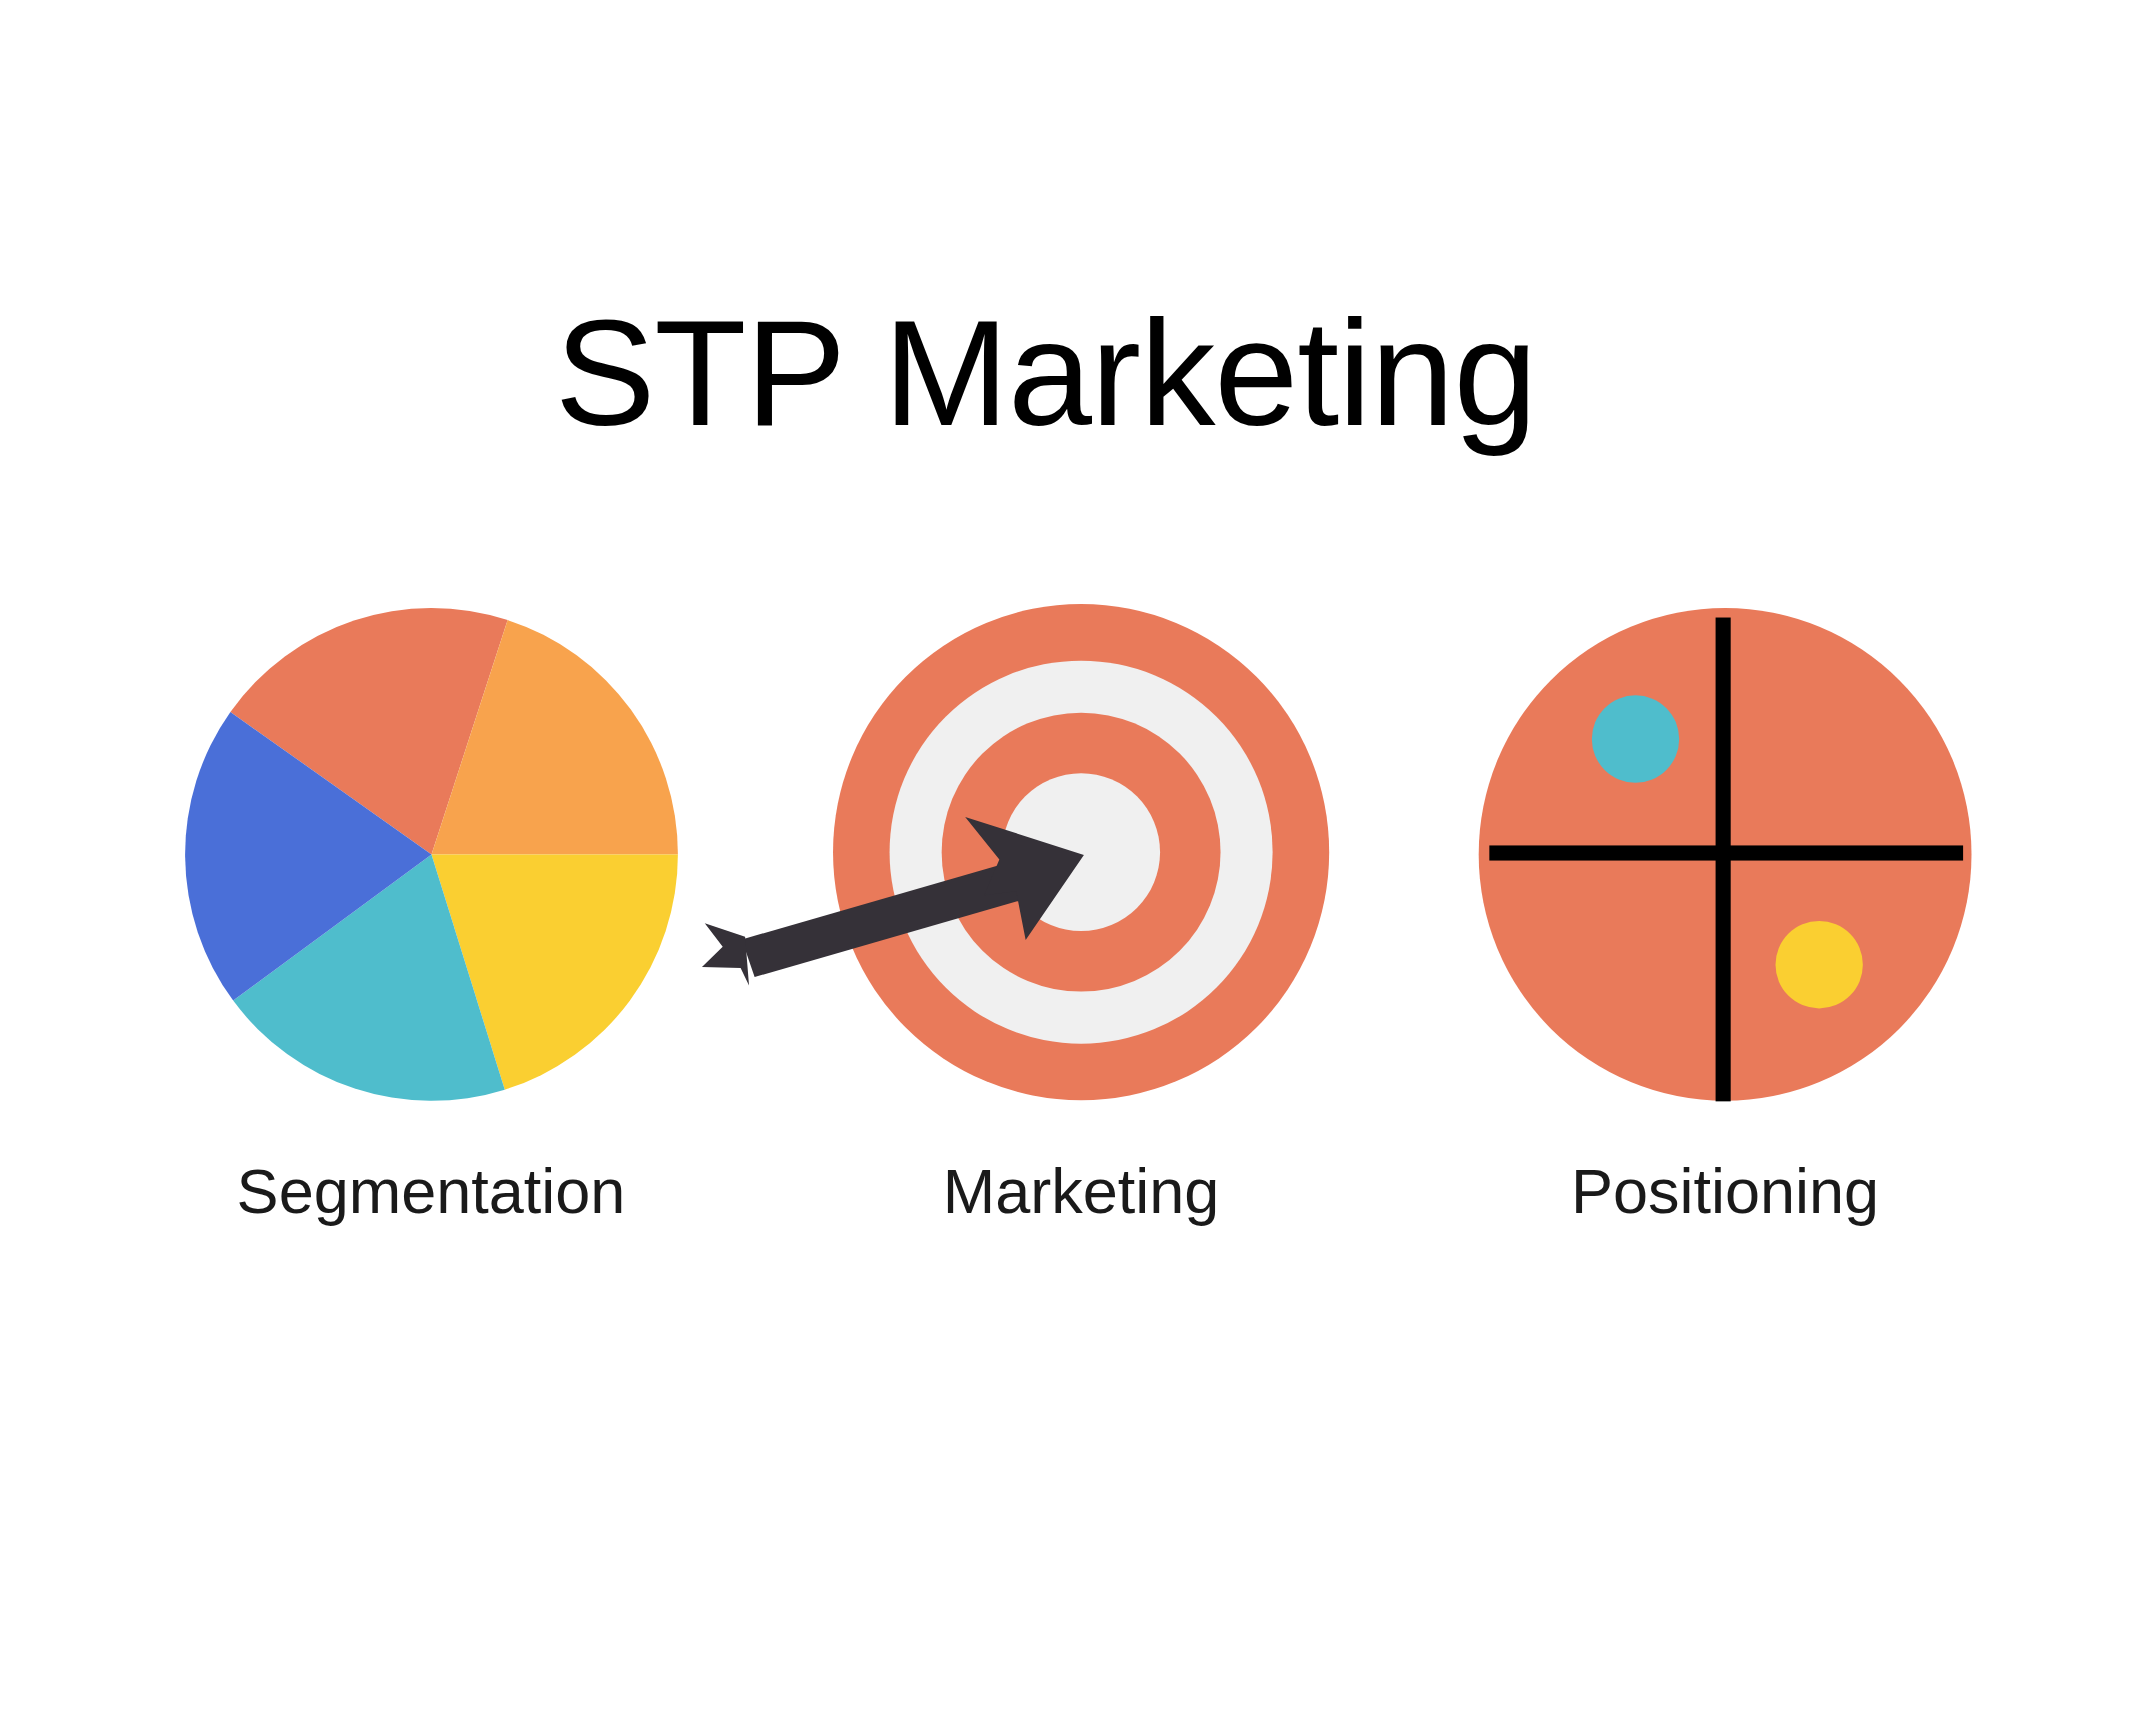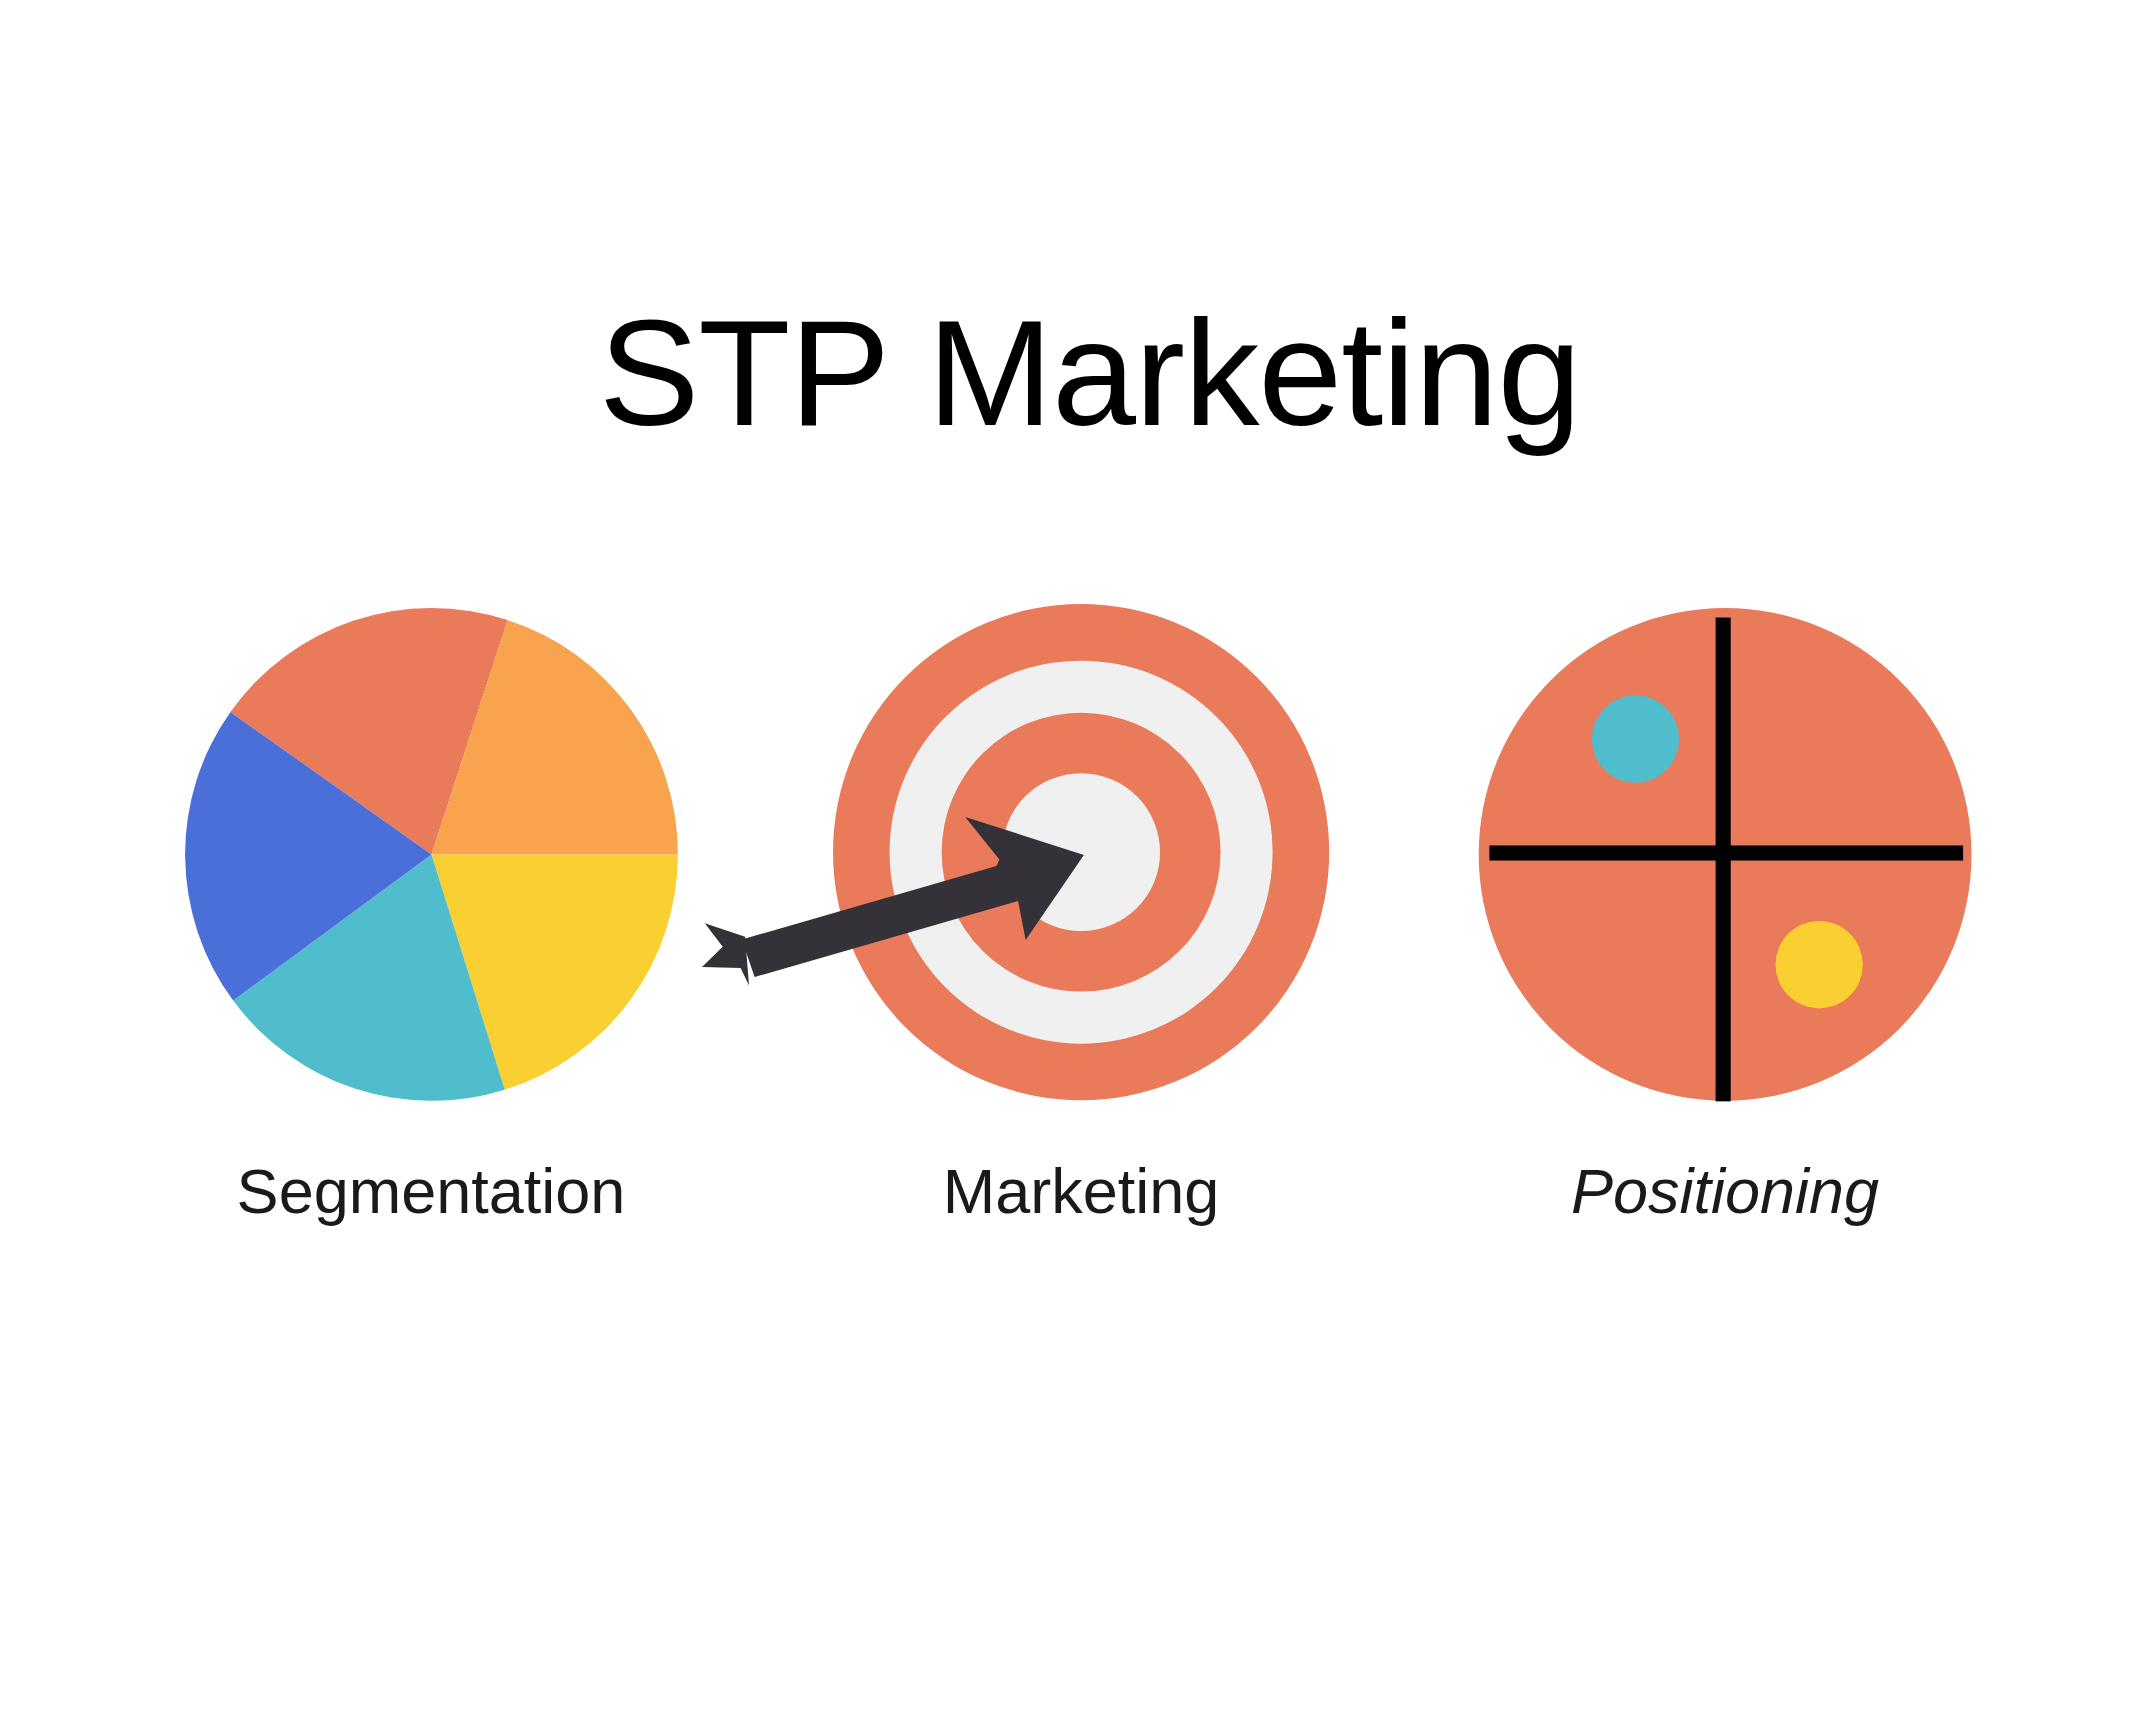--- a/index.html
+++ b/index.html
@@ -16,30 +16,29 @@
     position: relative;
   }
   .page {
     position: absolute;
     inset: 0;
     background: #ffffff;
   }
   .title {
     position: absolute;
     top: 196px;
-    left: 8px;
+    left: 0;
     width: 2091px;
     text-align: center;
     font-family: "Liberation Sans", sans-serif;
     font-size: 151px;
     font-weight: 400;
     color: #000000;
     letter-spacing: -1.1px;
     line-height: 1;
-    padding-left: 36px;
   }
   .stage {
     position: absolute;
     top: 594px;
     left: 0;
     width: 2151px;
     height: 672px;
   }
   .stage svg {
     display: block;
@@ -57,21 +56,21 @@
     width: 616px;
     text-align: center;
     font-family: "Liberation Sans", sans-serif;
     font-size: 63px;
     font-weight: 400;
     color: #1a1a1a;
     line-height: 1.2;
   }
   #label-segmentation { left: 123px; }
   #label-targeting    { left: 773px; }
-  #label-positioning  { left: 1417px; font-style: italic; }
+  #label-positioning  { left: 1417px; }
 </style>
 </head>
 <body>
 
 <div class="page" style="background: rgb(255, 255, 255);">
 
   <h1 class="title" id="page-title">STP Marketing</h1>
 
   <div class="stage">
     <svg width="2151" height="672" viewBox="0 0 3840 1200" xmlns="http://www.w3.org/2000/svg">

